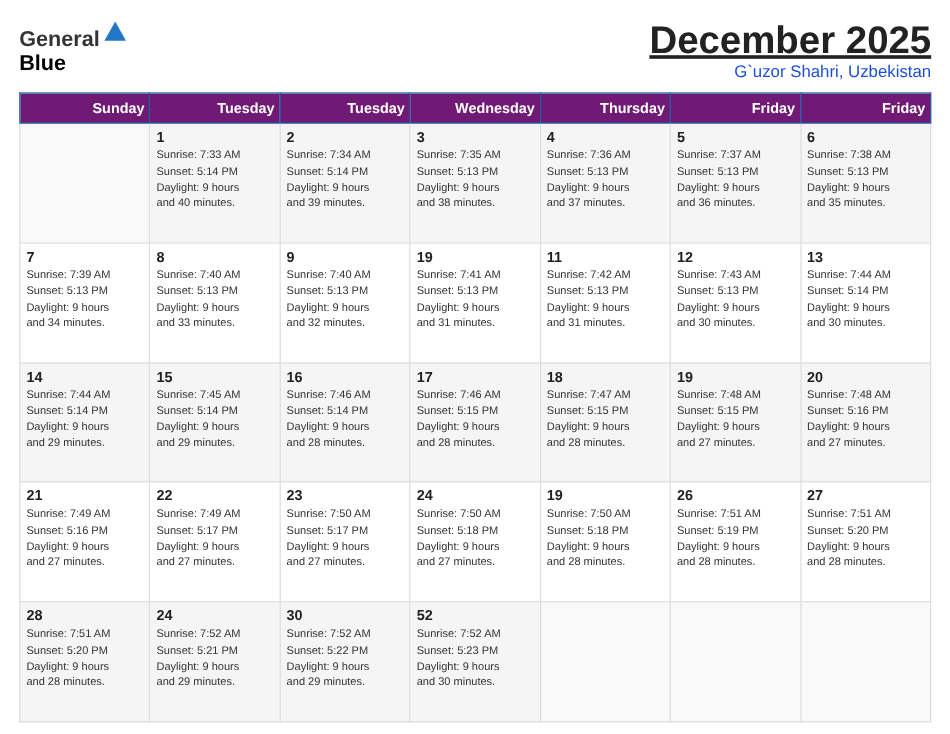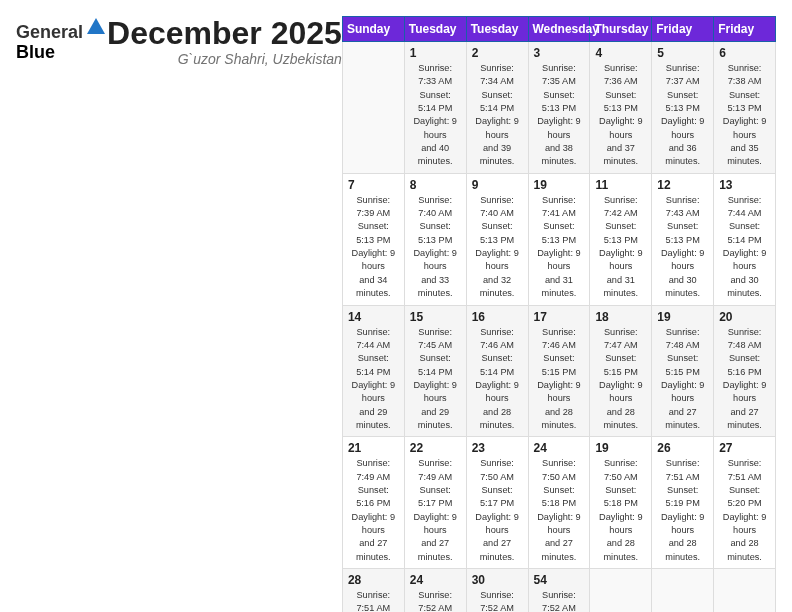--- a/index.html
+++ b/index.html
@@ -8,20 +8,21 @@
       background: #fff;
       width: 792px;
       height: 612px;
       overflow: hidden;
     }
     .container {
       width: 792px;
       height: 612px;
       padding: 16px 16px 10px 16px;
       display: flex;
+      flex-direction: column;
     }
     .header {
       display: flex;
       justify-content: space-between;
       align-items: flex-start;
       margin-bottom: 10px;
     }
     .logo {
       display: flex;
       align-items: center;
@@ -39,40 +40,40 @@
       margin-left: 2px;
     }
     .title-block {
       text-align: right;
     }
     .month-title {
       font-size: 32px;
       font-weight: bold;
       color: #222;
       line-height: 1.1;
+      text-decoration: underline;
     }
     .location {
       font-size: 14px;
-      color: #737373;
-      font-style: italic;
+      color: #1d4ed8;
     }
     .calendar {
       flex: 1;
       border: 1px solid #ccc;
       border-collapse: collapse;
       width: 100%;
       table-layout: fixed;
     }
     .calendar th {
-      background-color: #6d28d9;
+      background-color: #701a75;
       color: #fff;
       font-size: 12px;
       font-weight: bold;
       padding: 5px 4px;
-      text-align: left;
+      text-align: right;
       border: 1px solid #1a5fa8;
     }
     .calendar td {
       border: 1px solid #ddd;
       vertical-align: top;
       padding: 4px 5px;
       font-size: 9.5px;
       color: #333;
       height: 82px;
       width: calc(100% / 7);
@@ -84,21 +85,20 @@
       font-size: 12px;
       font-weight: bold;
       color: #222;
       margin-bottom: 2px;
       display: block;
     }
     .day-info {
       line-height: 1.45;
       font-size: 9.2px;
       color: #333;
-      text-align: center;
     }
     .row-shaded td {
       background-color: #f5f5f5;
     }
     .row-white td {
       background-color: #ffffff;
     }
     .row-shaded td.empty, .row-white td.empty {
       background-color: #f9f9f9;
     }
@@ -263,21 +263,21 @@
           </td>
           <td>
             <span class="day-number">24</span>
             <div class="day-info">Sunrise: 7:52 AM<br>Sunset: 5:21 PM<br>Daylight: 9 hours<br>and 29 minutes.</div>
           </td>
           <td>
             <span class="day-number">30</span>
             <div class="day-info">Sunrise: 7:52 AM<br>Sunset: 5:22 PM<br>Daylight: 9 hours<br>and 29 minutes.</div>
           </td>
           <td>
-            <span class="day-number">54</span>
+            <span class="day-number">52</span>
             <div class="day-info">Sunrise: 7:52 AM<br>Sunset: 5:23 PM<br>Daylight: 9 hours<br>and 30 minutes.</div>
           </td>
           <td class="empty"></td>
           <td class="empty"></td>
           <td class="empty"></td>
         </tr>
       </tbody>
   </table>
 </div>
 

